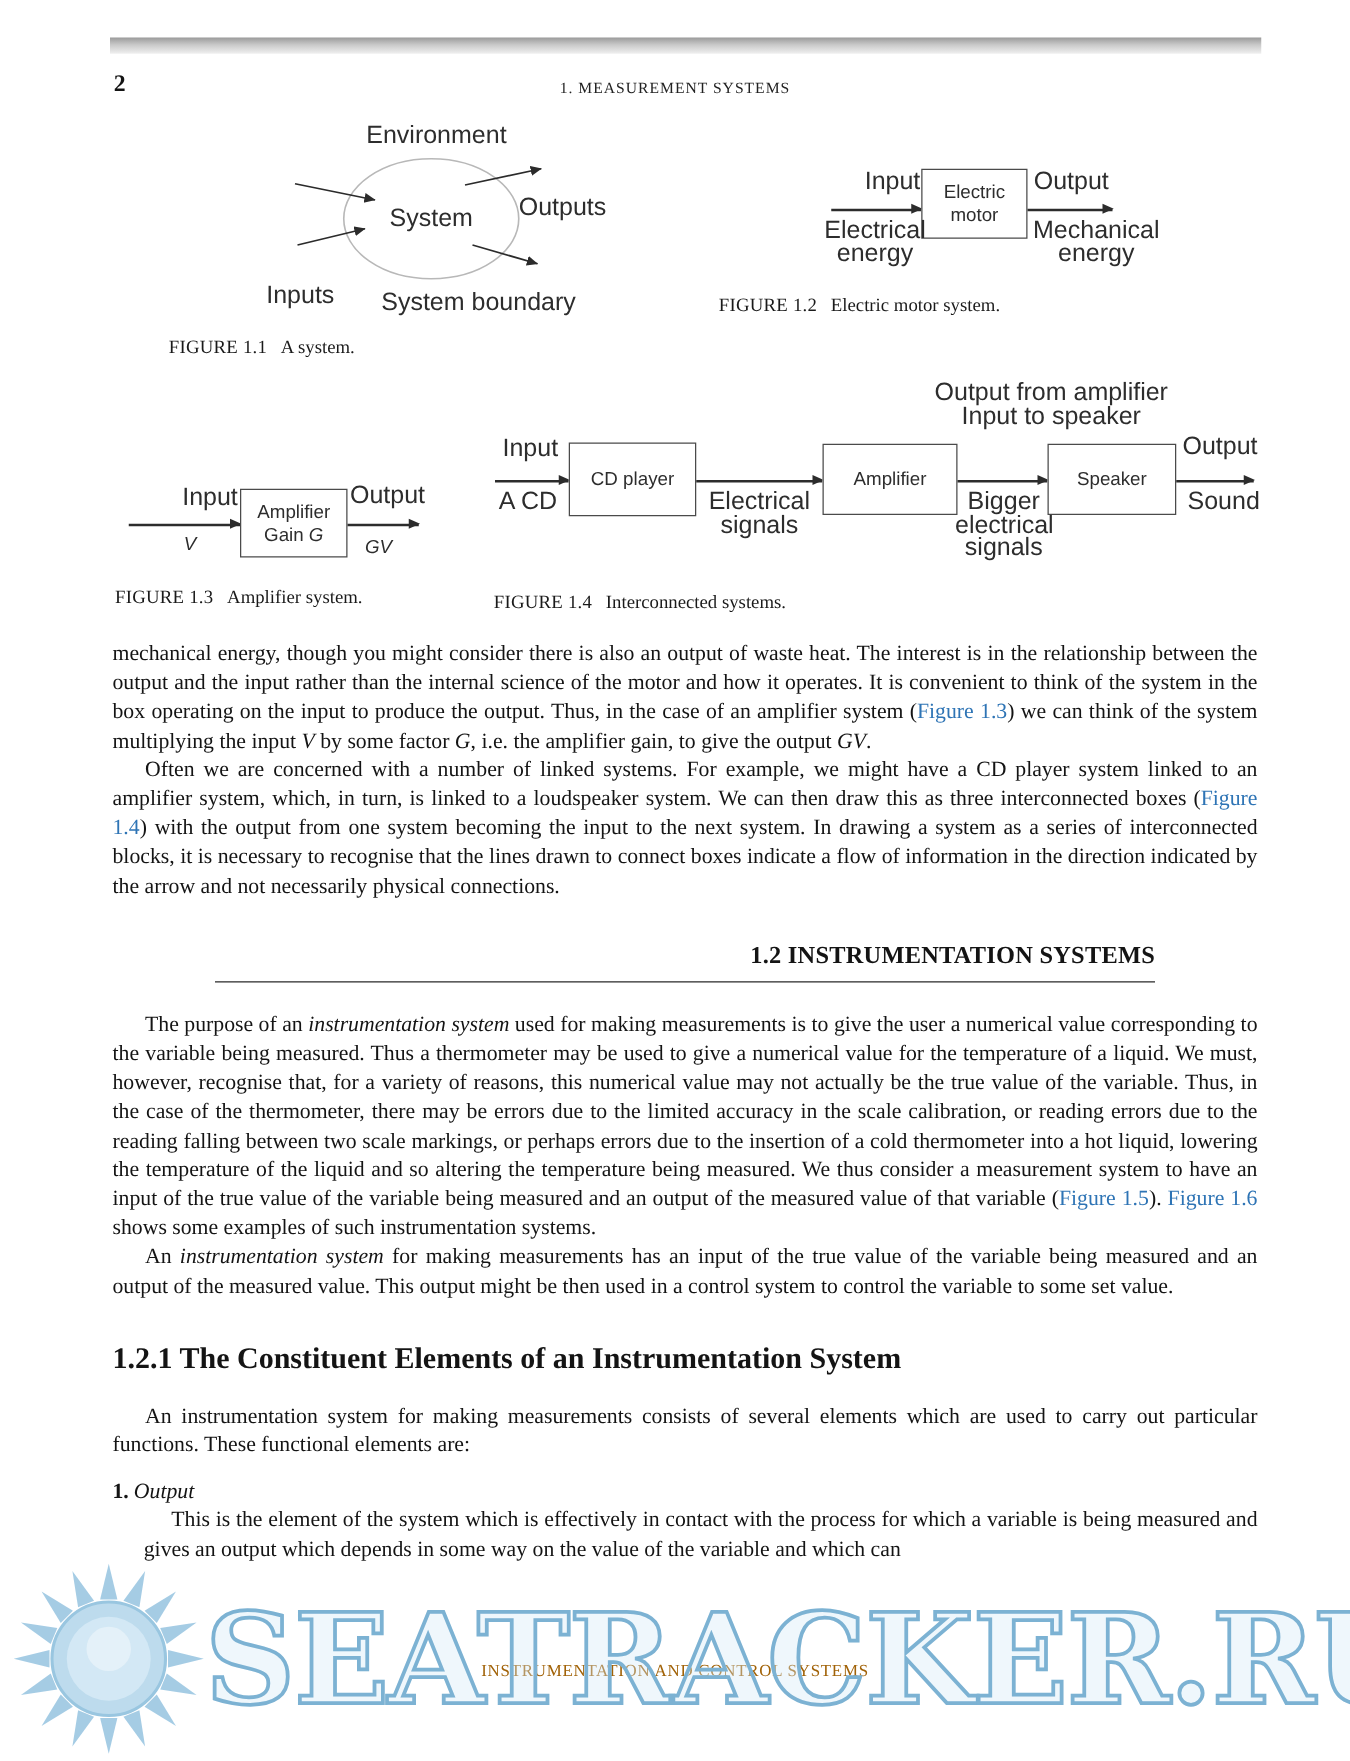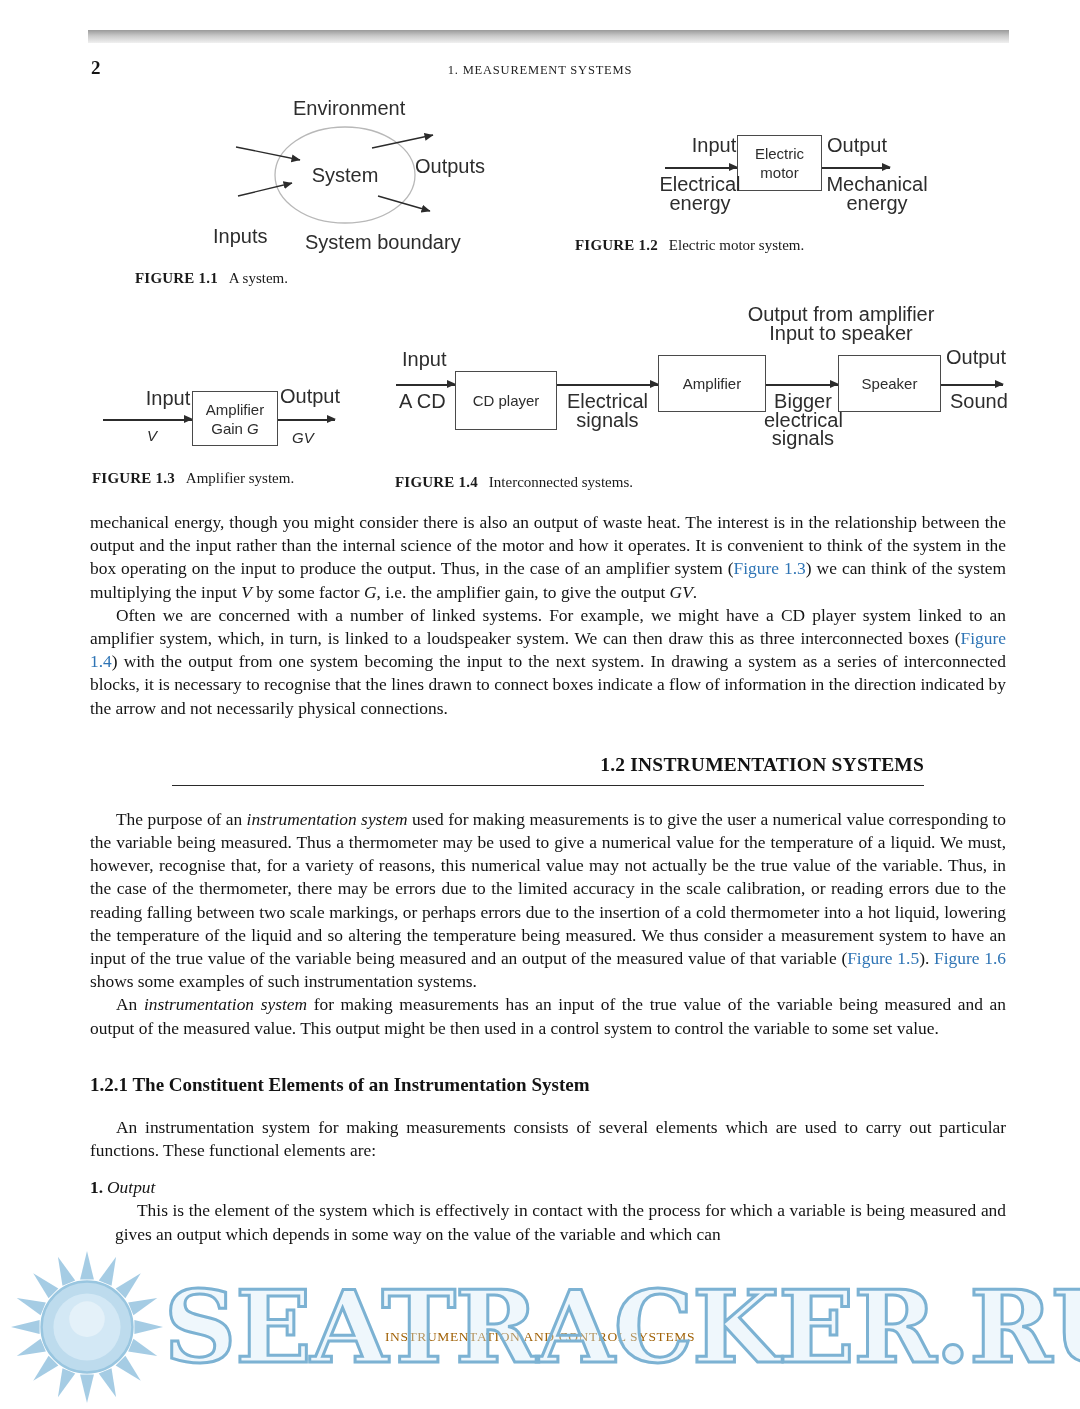--- a/index.html
+++ b/index.html
@@ -21,30 +21,30 @@
           color:#2d2d2d;white-space:pre-line}
   .tc{text-align:center}
   .dbox{position:absolute;border:1.3px solid #4a4a4a;display:flex;flex-direction:column;align-items:center;
         justify-content:center;text-align:center;font-family:Liberation Sans, sans-serif;font-size:15px;
         line-height:19px;color:#2d2d2d;white-space:pre-line;background:#fff}
   .arr{position:absolute;height:1.6px;background:#2c2c2c}
   .arr::after{content:"";position:absolute;right:-1px;top:-3.9px;width:0;height:0;
         border-left:9px solid #2c2c2c;border-top:4.6px solid transparent;border-bottom:4.6px solid transparent}
   .dvar{position:absolute;font-family:"Liberation Sans",sans-serif;font-style:italic;font-size:15px;color:#2d2d2d}
   .cap{position:absolute;font-size:15px;color:#1a1a1a;white-space:nowrap}
-  .captag{font-weight:bold;margin-right:11px;letter-spacing:.2px}
+  .captag{font-weight:normal;margin-right:11px;letter-spacing:.2px}
 
   .main{position:absolute;left:90px;top:511px;width:916px}
   .bodyp{margin:0;font-size:17.4px;line-height:23.2px;text-align:justify}
   .ind{text-indent:26px}
   .figlink{color:var(--link,#2e74b5);cursor:pointer}
   .sechead{width:752px;margin:34px auto 0;text-align:right;border-bottom:1.6px solid #2a2a2a;padding-bottom:9px}
   .sechead h2{margin:0;font-size:19.5px;letter-spacing:.2px}
   .mt22{margin-top:22px}
-  h3.subhead{margin:34px 0 0 0;font-size:19px}
+  h3.subhead{margin:34px 0 0 0;font-size:24px}
   .mt20{margin-top:20px}
   .listitem{margin-top:14px}
   .listhead{font-size:17.4px;line-height:23.2px}
   .listhead i{margin-left:4px}
   .listbody{margin:0 0 0 25px;text-indent:22px}
 
   .footer{position:absolute;left:0;right:0;top:1329px;text-align:center;font-size:13.5px;
           letter-spacing:.6px;color:#a16207;z-index:2}
   .watermark{position:absolute;left:6px;top:1248px;width:1070px;height:158px;display:flex;
              align-items:center;z-index:5;pointer-events:none}
@@ -115,21 +115,21 @@
     <div class="cap" style="left:7px;top:87px">
       <span class="captag">FIGURE 1.3</span><span>Amplifier system.</span>
     </div>
   </div>
 
   <div class="fig fig4">
     <div class="dlabel tc" style="left:344px;top:2px;width:214px">Output from amplifier
 Input to speaker</div>
     <div class="dlabel" style="left:12px;top:47px">Input</div>
     <div class="arr" style="left:6px;top:81px;width:59px"></div>
-    <div class="dbox" style="left:65px;top:68px;width:102px;height:59px">CD player</div>
+    <div class="dbox" style="left:65px;top:51px;width:102px;height:59px">CD player</div>
     <div class="arr" style="left:167px;top:81px;width:101px"></div>
     <div class="dbox" style="left:268px;top:52px;width:108px;height:57px">Amplifier</div>
     <div class="arr" style="left:376px;top:81px;width:72px"></div>
     <div class="dbox" style="left:448px;top:52px;width:103px;height:57px">Speaker</div>
     <div class="arr" style="left:551px;top:81px;width:62px"></div>
     <div class="dlabel" style="left:556px;top:45px">Output</div>
     <div class="dlabel" style="left:9px;top:89px">A CD</div>
     <div class="dlabel tc" style="left:167px;top:89px;width:101px">Electrical
 signals</div>
     <div class="dlabel tc" style="left:374px;top:89px;width:78px">Bigger

